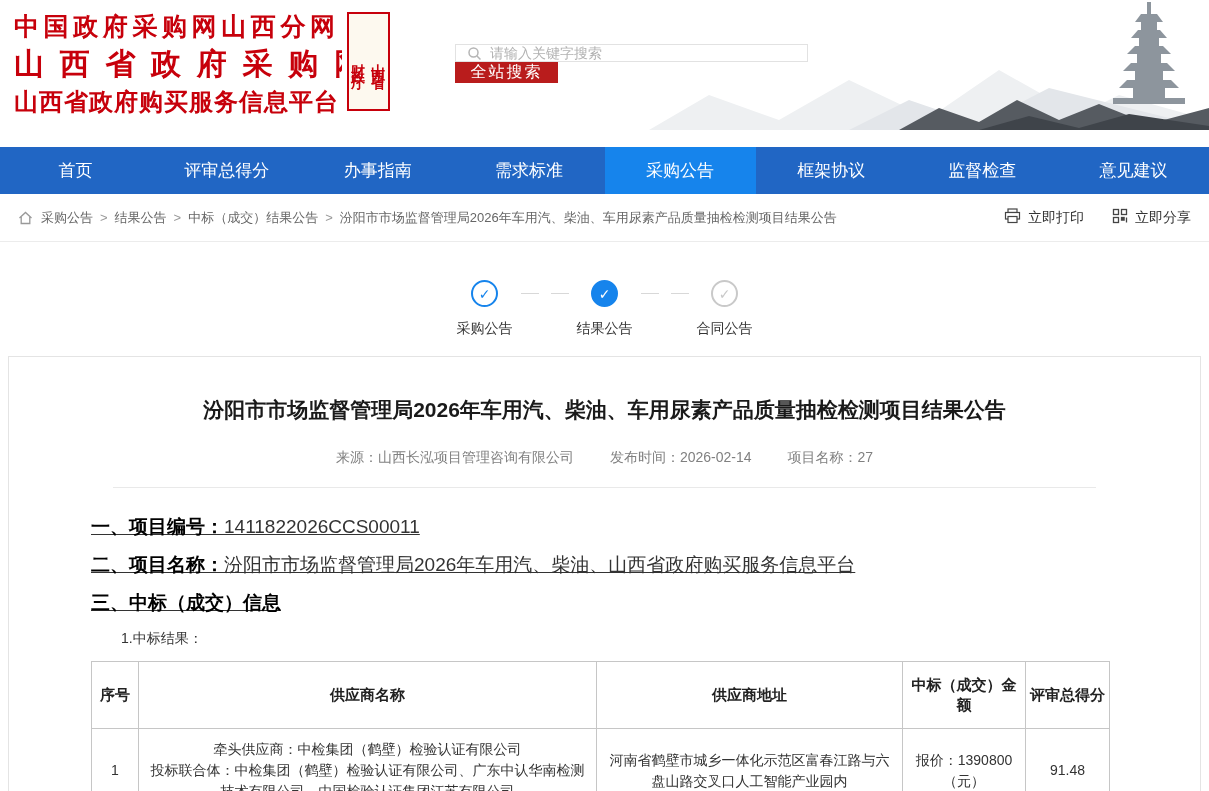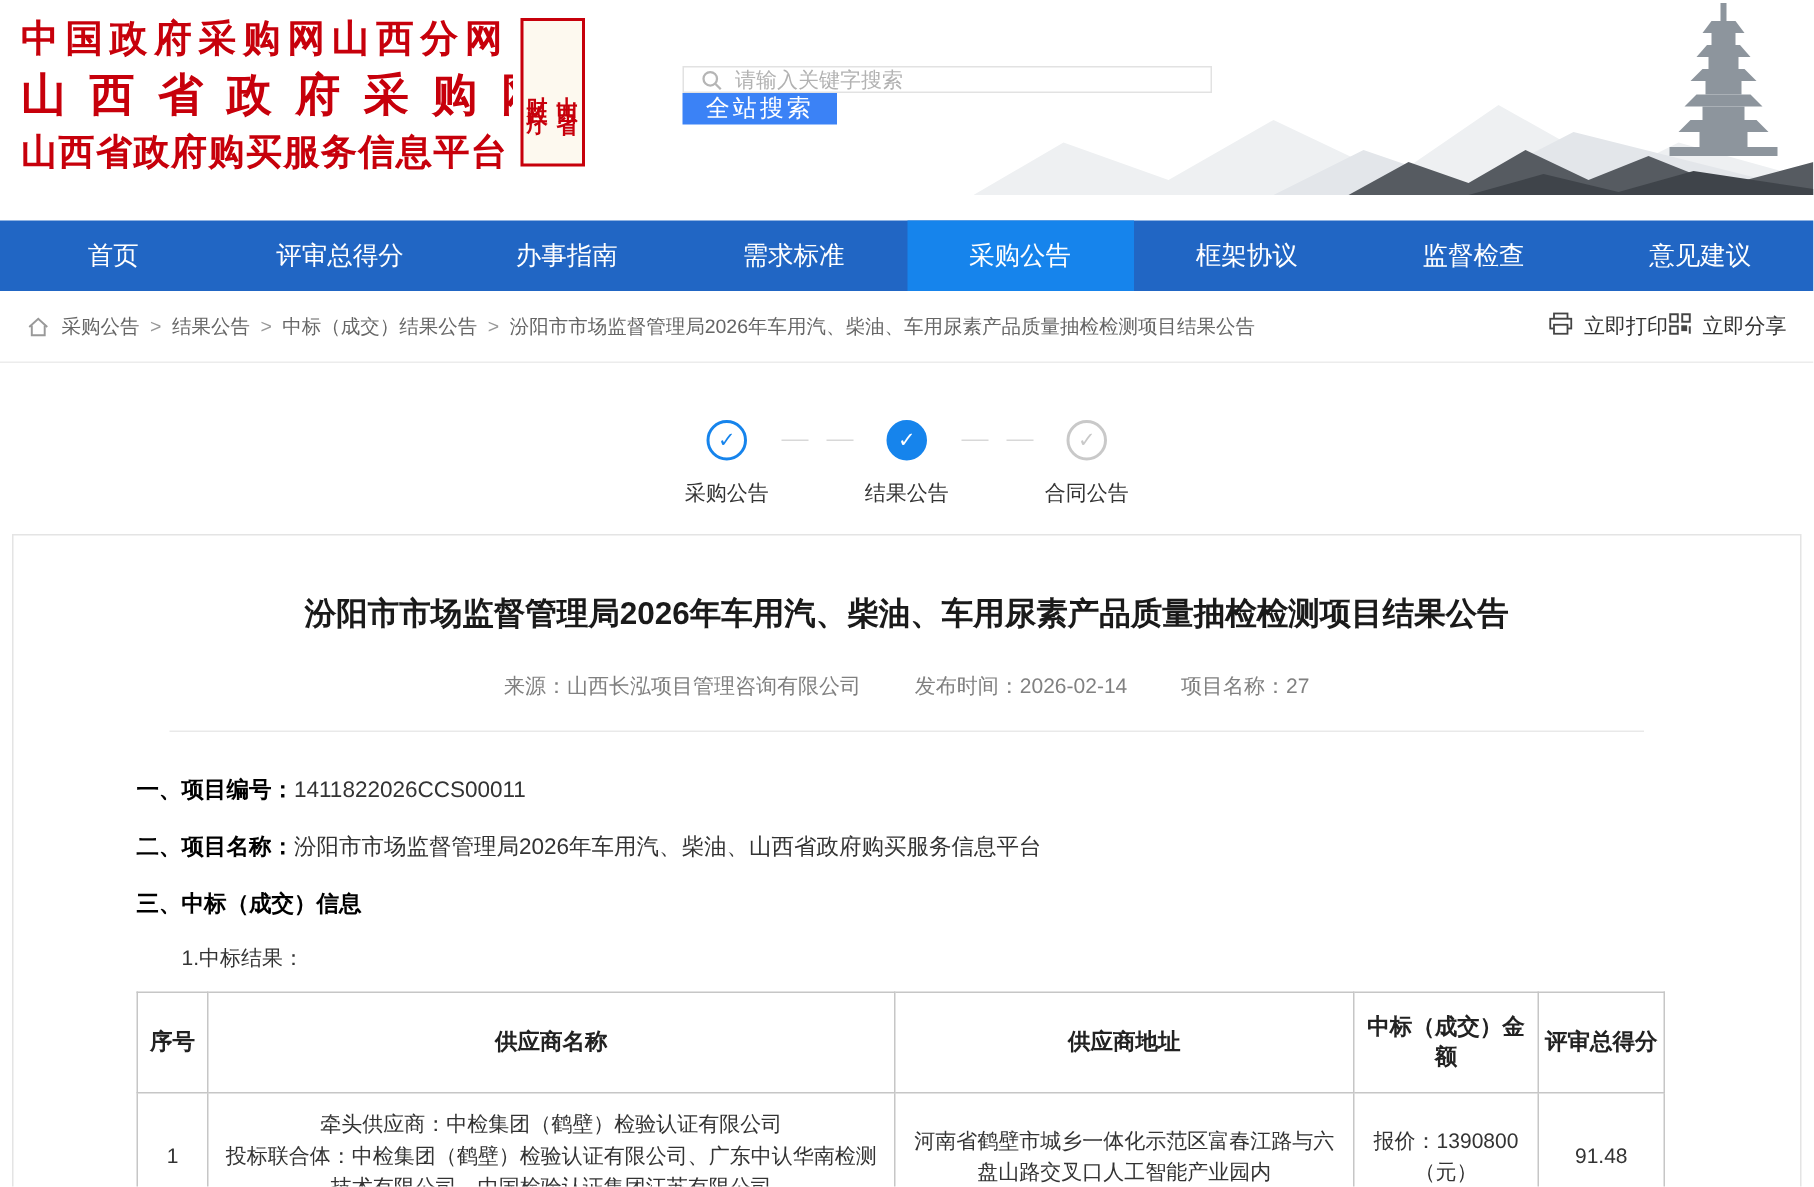--- a/index.html
+++ b/index.html
@@ -20,36 +20,36 @@
   .seal-cols { display:flex; flex-direction:row-reverse; gap:2px; }
   .seal-col { writing-mode:vertical-rl; text-orientation:upright; font-size:14px; font-weight:700;
     color:#c7000b; letter-spacing:6px; line-height:18px; }
   .search-bar { position:absolute; left:455px; top:44px; z-index:2; display:flex; height:40px;flex-direction:column; }
   .search-input-wrap { width:353px; border:1px solid #e2e2e2; background:#fff; display:flex;
     align-items:center; padding-left:11px; }
   .search-input-wrap input { border:0; outline:0; flex:1; font-size:14px; color:#333;
     font-family:inherit; background:transparent; }
   .search-input-wrap input::placeholder { color:#b2b2b2; }
   .search-icon { display:flex; margin-right:8px; }
-  .search-btn { width:103px; background:#3b82f6; color:#fff; border:0; font-size:16px;
+  .search-btn { width:103px; background:#b91c1c; color:#fff; border:0; font-size:16px;
     cursor:pointer; font-family:Liberation Serif, serif; letter-spacing:2px; }
 
   
   .nav { display:flex; height:47px; background:#2166c4; position:relative; z-index:3;margin-top:23px; }
   .nav-item { flex:1; text-align:center; line-height:47px; color:#fff; font-size:17px; cursor:pointer; }
   .nav-item.active { background:#1684ec; }
 
   
   .breadcrumb-bar { display:flex; align-items:center; height:48px; padding:0 18px;
     border-bottom:1px solid #ececec; font-size:13px; color:#666; background:#fff; }
   .home-icon { display:flex; margin-right:8px; cursor:pointer; }
   .crumb { color:#666; cursor:pointer; }
   .crumb.current { cursor:default; }
   .sep { margin:0 7px; color:#999; }
-  .crumb-tools { margin-left:auto; display:flex; }
+  .crumb-tools { margin-left:auto; display:flex; gap:28px; }
   .tool { display:flex; align-items:center; gap:7px; font-size:14px; color:#333; cursor:pointer; }
 
   
   .steps { display:flex; justify-content:center; padding-top:38px; background:#fff; }
   .step { width:68px; display:flex; flex-direction:column; align-items:center; }
   .circle { width:27px; height:27px; border-radius:50%; display:flex; align-items:center;
     justify-content:center; font-size:14px; font-weight:bold; }
   .circle i { font-style:normal; }
   .circle.done { border:2px solid #1684ec; color:#1684ec; background:#fff; }
   .circle.current { background:#1684ec; color:#fff; border:2px solid #1684ec; }
@@ -59,21 +59,21 @@
   .connector .dash { width:18px; border-top:1px solid #d8d8d8; height:0; }
 
   
   .content { margin:18px 8px 0; border:1px solid #e4e4e4; height:450px; padding-top:38px;
     background:#fff; overflow:hidden; }
   .title { text-align:center; font-size:21px; font-weight:700; color:#1a1a1a; padding:0 70px; line-height:30px; }
   .meta { text-align:center; margin-top:24px; font-size:14px; color:#808080; }
   .meta-item { margin:0 16px; }
   .divider { border-bottom:1px solid #e9e9e9; margin:20px 104px 0; }
   .bodywrap { padding:28px 90px 0 82px; }
-  .sec { font-size:15px; color:#333; margin-bottom:17px; line-height:21px; }
+  .sec { font-size:19px; color:#333; margin-bottom:17px; line-height:21px;text-decoration:underline; }
   .sec b { color:#000; }
   .result { font-size:14px; color:#333; margin:0 0 13px 30px; }
   table.award { border-collapse:collapse; width:100%; table-layout:fixed; }
   .award th, .award td { border:1px solid #c6c6c6; text-align:center; vertical-align:middle; }
   .award th { font-size:15px; color:#222; padding:13px 4px; line-height:20px; }
   .award td { font-size:14px; color:#333; padding:10px 8px; line-height:21px; }
 </style>
 </head>
 <body>
 

